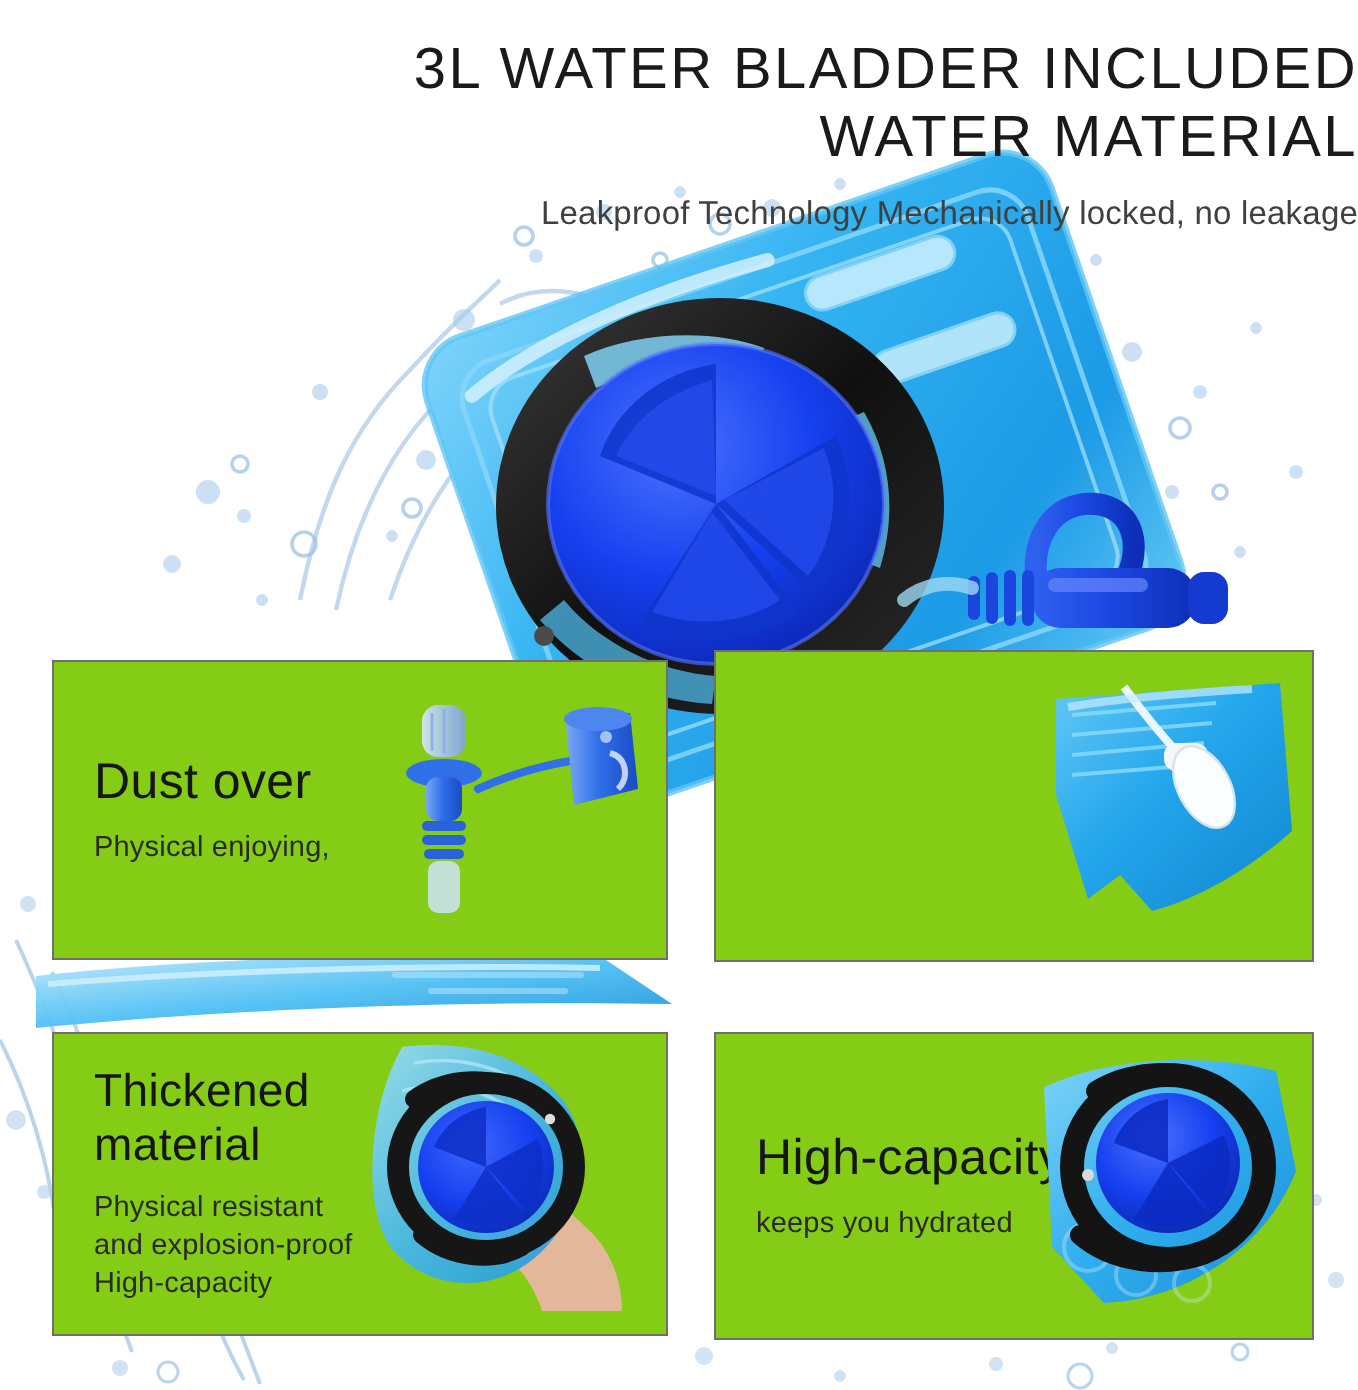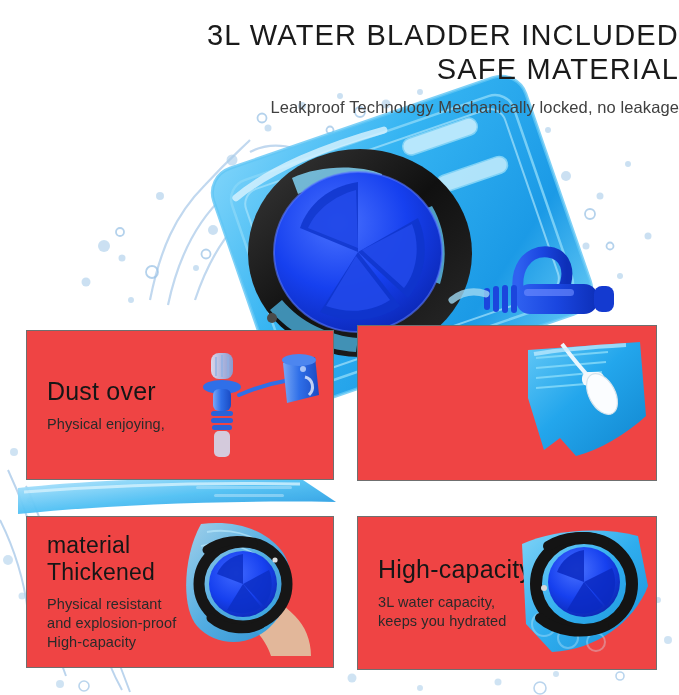--- a/index.html
+++ b/index.html
@@ -53,21 +53,21 @@
     top: 0;
     width: 679px;
     height: 695px;
     z-index: 5;
   }
   .hero svg { display: block; }
 
   
   .card {
     position: absolute;
-    background: #ef4444;
+    background: #84cc16;
     border: 1px solid #6f6f6f;
     box-sizing: border-box;
     z-index: 30;
     overflow: hidden;
   }
   .card-body {
     position: absolute;
     left: 20px;
     top: 0;
     height: 100%;
@@ -281,21 +281,21 @@
       </g>
       <g opacity="0.5" fill="#bfe7fb">
         <rect x="196" y="486" width="96" height="3" rx="1.5"></rect>
         <rect x="214" y="494" width="70" height="3" rx="1.5"></rect>
       </g>
     </svg>
   </div>
 
   <div class="header">
     <div class="title-line">3L WATER BLADDER INCLUDED</div>
-    <div class="title-line">SAFE MATERIAL</div>
+    <div class="title-line">WATER MATERIAL</div>
     <div class="subtitle">Leakproof Technology Mechanically locked, no leakage</div>
   </div>
 
   <div class="card" id="card-dust-over">
     <div class="card-body">
       <div class="card-title">Dust over</div>
       <div class="card-desc">
         <div>Physical enjoying,</div>
       </div>
     </div>
@@ -369,22 +369,22 @@
           <ellipse cx="80" cy="56" rx="13" ry="22" transform="rotate(-28 80 56)" fill="none" stroke="#d5e3ec" stroke-width="1.2"></ellipse>
         </g>
         <path d="M12 16 C 36 12, 70 9, 104 7" fill="none" stroke="#c6edfd" stroke-width="4" opacity="0.7"></path>
       </svg>
     </div>
   </div>
 
   <div class="card" id="card-thickened">
     <div class="card-body">
       <div class="card-title">
+        <div>Thickened</div>
         <div>material</div>
-        <div>Thickened</div>
       </div>
       <div class="card-desc">
         <div>Physical resistant</div>
         <div>and explosion-proof</div>
         <div>High-capacity</div>
       </div>
     </div>
     <div class="card-art">
       <svg width="150" height="140" viewBox="0 0 150 140" xmlns="http://www.w3.org/2000/svg">
         <defs>
@@ -422,21 +422,20 @@
         </g>
         <circle cx="98" cy="40" r="2.6" fill="#ddd"></circle>
       </svg>
     </div>
   </div>
 
   <div class="card" id="card-high-capacity">
     <div class="card-body">
       <div class="card-title">High-capacity</div>
       <div class="card-desc">
-        <div>3L water capacity,</div>
         <div>keeps you hydrated</div>
       </div>
     </div>
     <div class="card-art">
       <svg width="128" height="130" viewBox="0 0 128 130" xmlns="http://www.w3.org/2000/svg">
         <defs>
           <linearGradient id="bg4" x1="0" y1="0" x2="1" y2="1">
             <stop offset="0%" stop-color="#7fd3f7"></stop>
             <stop offset="50%" stop-color="#2fadee"></stop>
             <stop offset="100%" stop-color="#1a90d8"></stop>

